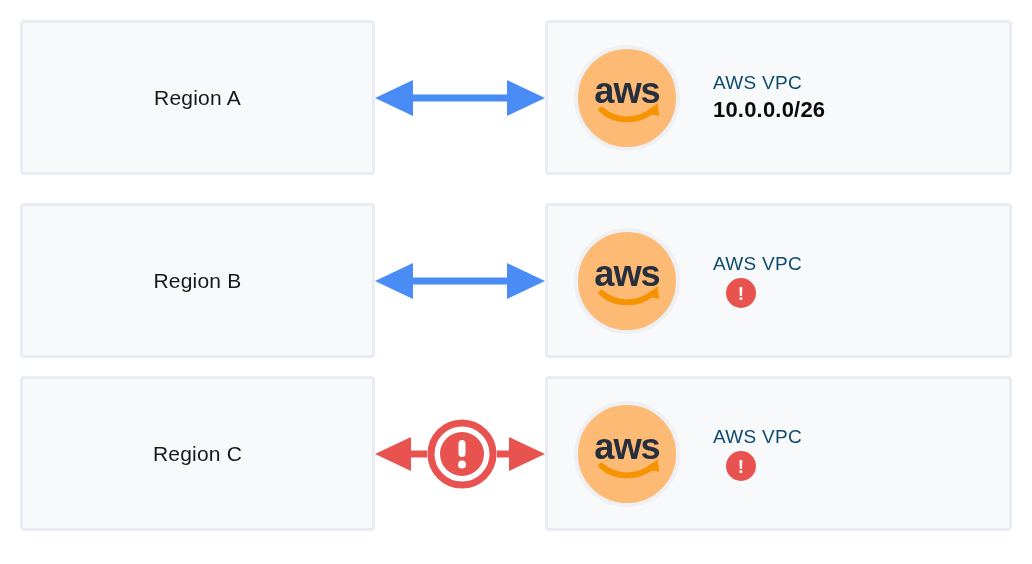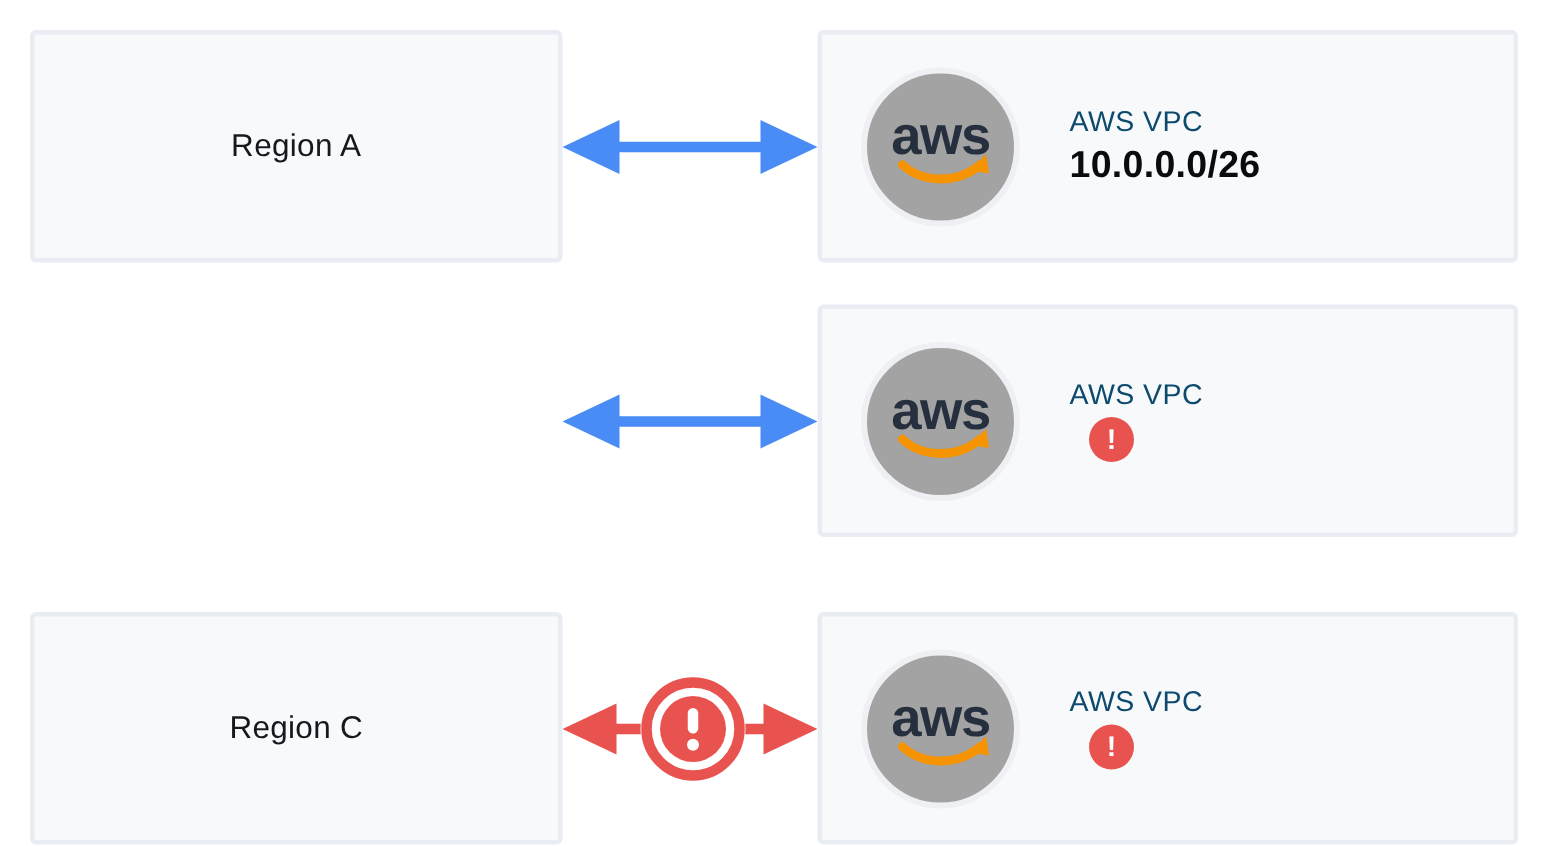--- a/index.html
+++ b/index.html
@@ -7,21 +7,21 @@
     width: 1032px; height: 564px;
     background: #ffffff;
     font-family: "Liberation Sans", "DejaVu Sans", sans-serif;
     overflow: hidden;
   }
   .canvas { position: relative; width: 1032px; height: 564px; }
 
   .row { position: absolute; left: 0; width: 1032px; height: 155px; }
   .row-1 { top: 20px; }
   .row-2 { top: 203px; }
-  .row-3 { top: 408px; }
+  .row-3 { top: 376px; }
 
   .region-box {
     position: absolute; left: 20px; top: 0;
     width: 355px; height: 155px;
     background: #f8f9fb;
     border: 3px solid #e9edf3;
     border-radius: 4px;
     display: flex; align-items: center; justify-content: center;
   }
   .region-label {
@@ -38,34 +38,34 @@
     position: absolute; left: 545px; top: 0;
     width: 467px; height: 155px;
     background: #f8f9fb;
     border: 3px solid #e9edf3;
     border-radius: 4px;
     display: flex; align-items: center;
     padding-left: 26px;
   }
   .provider-circle {
     width: 106px; height: 106px; flex-shrink: 0;
-    background: #a3a3a3;
+    background: #fdba74;
     border: 4px solid #eef0f4;
     border-radius: 50%;
     display: flex; align-items: center; justify-content: center;
   }
   .provider-circle svg { display: block; }
 
   .vpc-text { margin-left: 33px; }
   .vpc-type {
     font-size: 19px; color: #0c4a6e; letter-spacing: 0.3px;
   }
   .vpc-cidr-line { display: flex; align-items: center; margin-top: 3px; }
   .vpc-cidr {
-    font-size: 25px; font-weight: 700; color: #0a0b0d; letter-spacing: 0.2px;
+    font-size: 22px; font-weight: 700; color: #0a0b0d; letter-spacing: 0.2px;
   }
   .warn-badge {
     width: 30px; height: 30px; border-radius: 50%;
     background: #e8534f; color: #ffffff;
     display: flex; align-items: center; justify-content: center;
     font-size: 19px; font-weight: 700;
     margin-left: 13px; flex-shrink: 0;
     line-height: 1;
   }
 </style>
@@ -98,20 +98,23 @@
       <div class="vpc-text">
         <div class="vpc-type">AWS VPC</div>
         <div class="vpc-cidr-line">
           <span class="vpc-cidr">10.0.0.0/26</span>
         </div>
       </div>
     </div>
   </div>
 
   <div class="row row-2">
+    <div class="region-box">
+      <span class="region-label">Region B</span>
+    </div>
 
     <div class="connector">
       <svg viewBox="0 0 170 80">
         <rect x="28" y="36.5" width="114" height="7" fill="#4a8cf5"></rect>
         <polygon points="0,40 38,22 38,58" fill="#4a8cf5"></polygon>
         <polygon points="170,40 132,22 132,58" fill="#4a8cf5"></polygon>
       </svg>
     </div>
 
     <div class="vpc-card">

